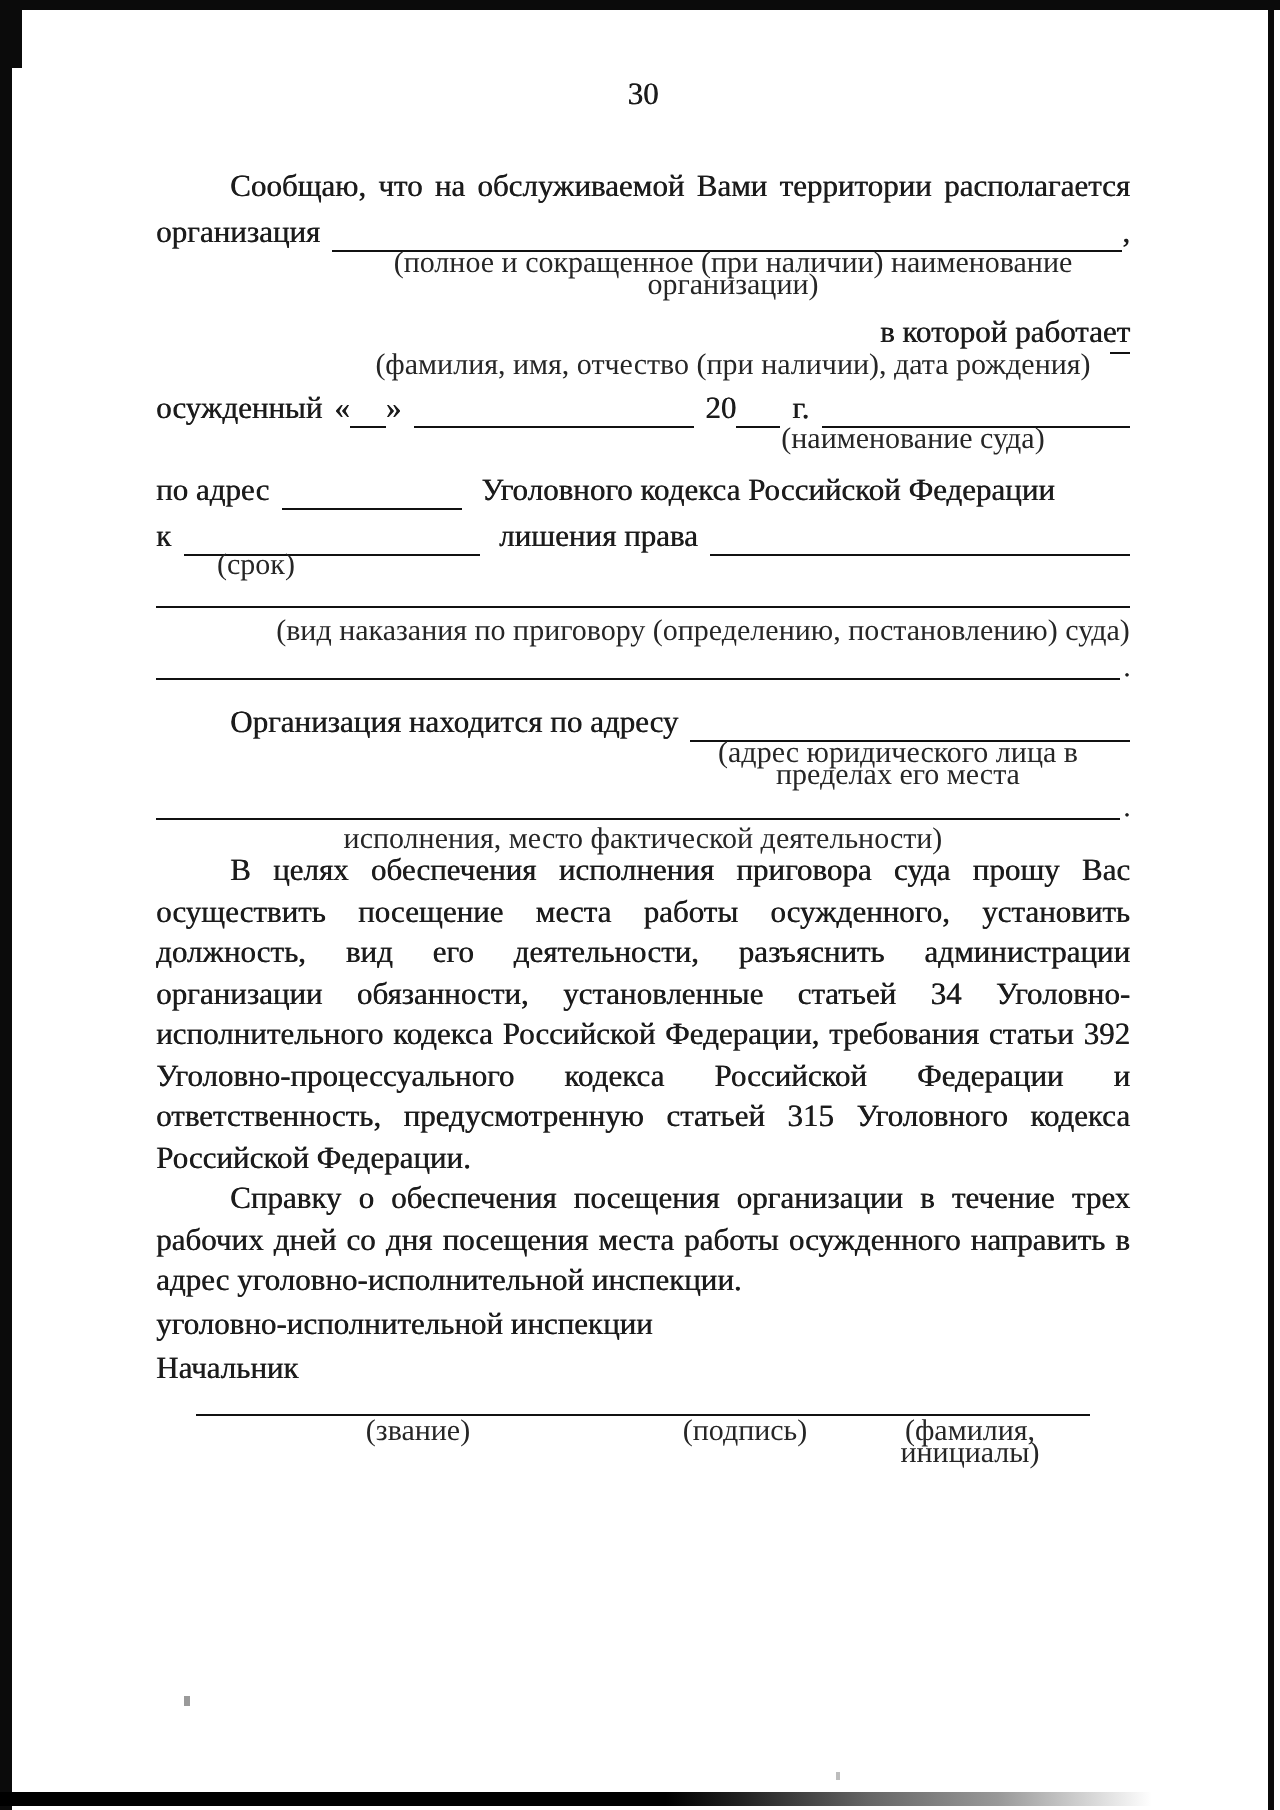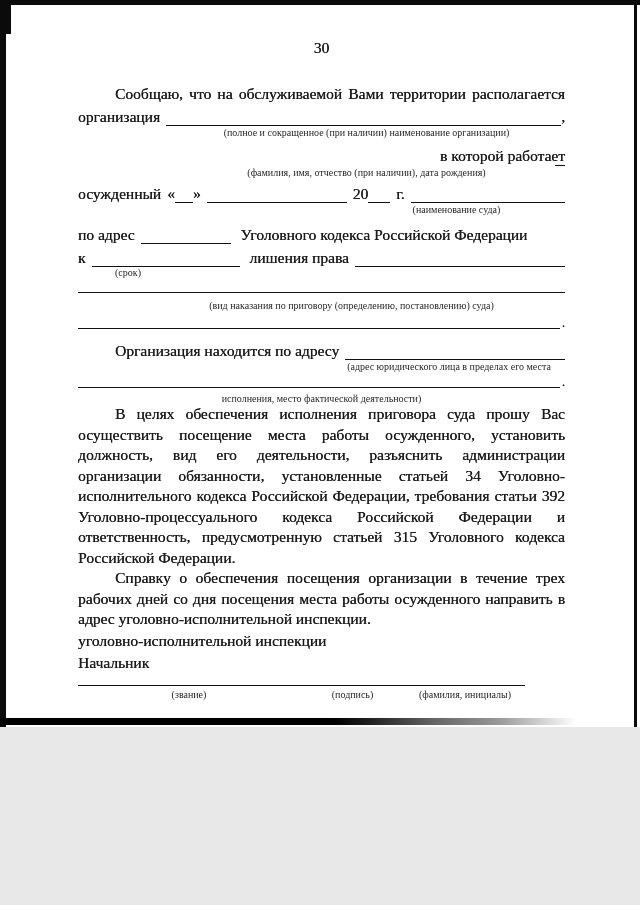--- a/index.html
+++ b/index.html
@@ -1,17 +1,17 @@
 <!DOCTYPE html>
 <html><head>
 <meta charset="utf-8">
 <style>
   html,body{margin:0;padding:0;background:#e8e8e8;}
   .page{
-    position:relative;width:640px;height:727px;background:#ffffff;overflow:hidden;
+    position:relative;width:640px;height:905px;background:#ffffff;overflow:hidden;
     font-family:"Liberation Serif","DejaVu Serif",serif;color:#1c1c1c;
   }
   
   .edge{position:absolute;background:#0b0b0b;}
   .edge-top{top:0;left:0;right:0;height:5px;}
   .edge-left{top:0;left:0;bottom:0;width:6px;}
   .edge-left-wide{top:0;left:0;width:11px;height:34px;}
   .edge-right{top:0;right:3px;bottom:0;width:3px;}
   .edge-bottom{left:0;bottom:2px;height:7px;right:0;
     background:linear-gradient(to right,#000 0%,#000 52%,#222 58%,#666 68%,#999 78%,rgba(255,255,255,0) 90%);}
@@ -26,34 +26,34 @@
   .intro-line{margin-top:27px;padding-left:37px;text-align:justify;text-align-last:justify;white-space:normal;}
 
   .row{display:flex;align-items:flex-end;white-space:nowrap;}
   .row .lbl{flex:none;}
   .blank{flex:1;border-bottom:1px solid #111;height:17px;min-width:10px;}
   .blank.fixed{flex:none;}
   .b18{width:18px;} .b140{width:140px;} .b22{width:22px;} .b90{width:90px;} .b148{width:148px;}
   .sp{flex:none;width:6px;} .sp10{flex:none;width:10px;}
   .indent{flex:none;width:37px;}
 
-  .cap{font-size:10px;line-height:11px;color:#262626;text-align:center;text-shadow:none;}
+  .cap{font-size:15px;line-height:11px;color:#262626;text-align:center;text-shadow:none;}
   .cap.ml90{margin-left:90px;} .cap.ml270{margin-left:270px;} .cap.ml60{margin-left:60px;}
   .cap.ml255{margin-left:255px;}
   .cap.w100{width:100px;margin-left:0;}
 
   .full-line{border-bottom:1px solid #111;height:0;}
   .dotrow{display:flex;align-items:flex-end;}
   .dotrow .blank{height:15px;}
   .dotrow .dot{flex:none;padding-left:2px;font-size:13px;line-height:13px;}
 
   .para{margin:0;text-align:justify;text-indent:37px;line-height:20.5px;}
 
   .sig-title{line-height:22px;}
-  .sig-row{display:flex;justify-content:flex-start;}
+  .sig-row{display:flex;justify-content:center;}
   .sig-col1{width:222px;} .sig-col2{width:105px;} .sig-col3{width:120px;}
   .sig-line{border-bottom:1px solid #111;height:0;}
   .sig-col .cap{margin-top:3px;margin-left:0;}
 
   
   .mt1{margin-top:1px;}.mt2{margin-top:2px;}.mt4{margin-top:4px;}.mt5{margin-top:5px;}
   .mt6{margin-top:6px;}.mt7{margin-top:7px;}.mt8{margin-top:8px;flex-direction:column;}.mt10{margin-top:10px;}
   .mt11{margin-top:11px;}.mt12{margin-top:12px;}.mt14{margin-top:14px;}.mt18{}
 </style>
 </head>

